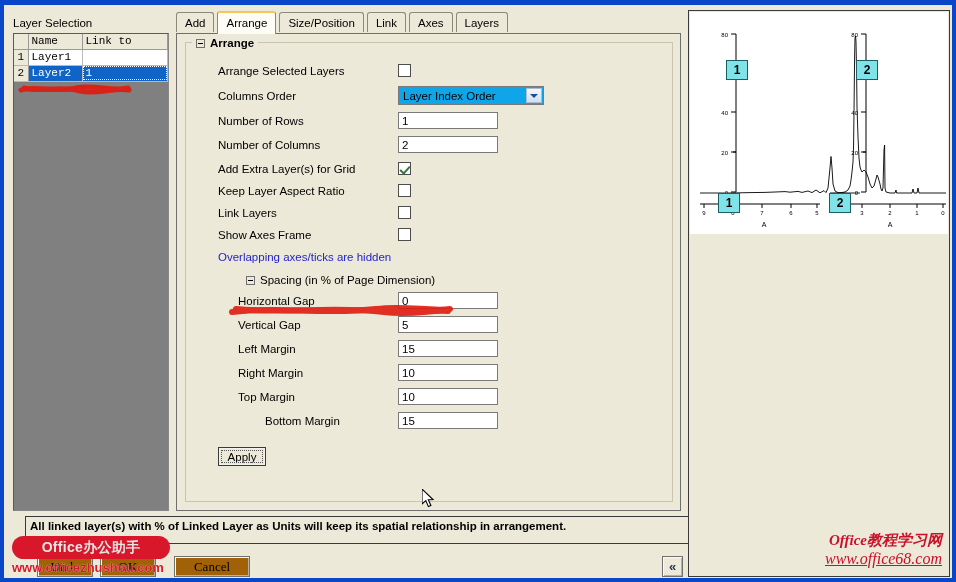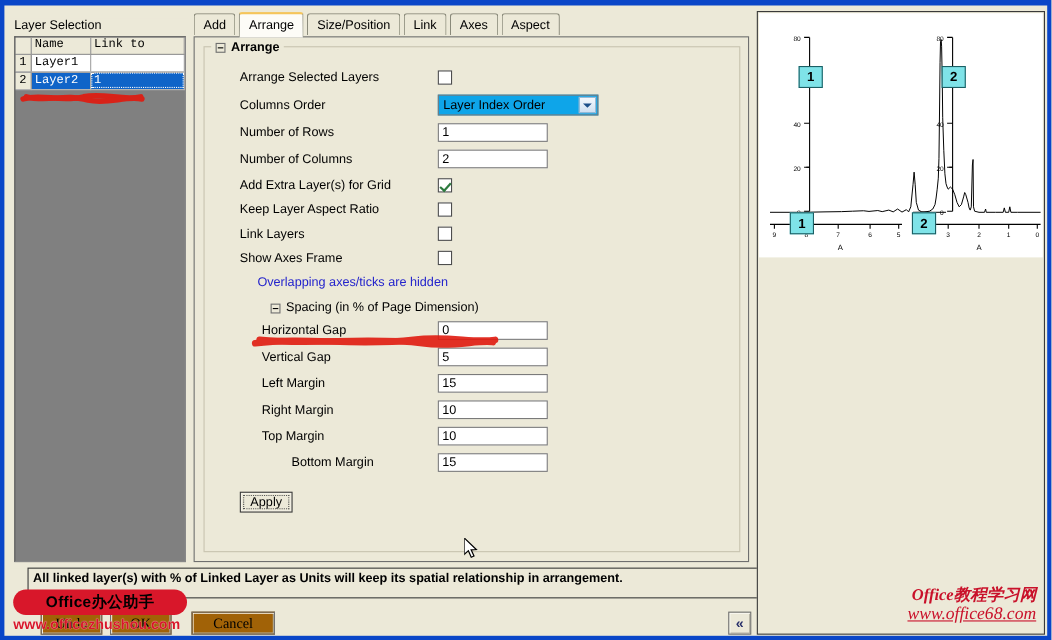--- a/index.html
+++ b/index.html
@@ -237,21 +237,21 @@
 
   
   #wm-left{
     position:absolute; left:8px; top:531px; width:165px; height:44px;
     pointer-events:none; z-index:40;
   }
   #wm-pill{
     position:absolute; left:0; top:0; width:158px; height:23px;
     background:#d8172a; border-radius:12px;
     display:flex; align-items:center; justify-content:center;
-    color:#000000; font-weight:bold; font-size:14px;
+    color:#e5e5e5; font-weight:bold; font-size:14px;
     letter-spacing:.3px;
   }
   #wm-url{
     position:absolute; left:0; top:24px; width:165px;
     color:#d8172a; font-weight:bold; font-size:13px;
     text-shadow:0 0 1px #fff;
   }
   #wm-right{
     position:absolute; right:10px; bottom:10px; text-align:right;
     pointer-events:none; z-index:40;
@@ -306,21 +306,21 @@
       </svg>
     </div>
   </div>
 
   <div id="tabs-row">
     <div class="tab">Add</div>
     <div class="tab active">Arrange</div>
     <div class="tab">Size/Position</div>
     <div class="tab">Link</div>
     <div class="tab">Axes</div>
-    <div class="tab">Aspect</div>
+    <div class="tab">Layers</div>
   </div>
 
   <div id="tab-content">
 
     <div id="arrange-group">
       <div class="group-header">
         <span class="tree-box expanded"></span>
         <span>Arrange</span>
       </div>
 
@@ -344,21 +344,21 @@
 
       <div class="form-label" style="left:32px; top:142px;">Keep Layer Aspect Ratio</div>
       <div class="cbox" style="left:212px; top:141px;"></div>
 
       <div class="form-label" style="left:32px; top:164px;">Link Layers</div>
       <div class="cbox" style="left:212px; top:163px;"></div>
 
       <div class="form-label" style="left:32px; top:186px;">Show Axes Frame</div>
       <div class="cbox" style="left:212px; top:185px;"></div>
 
-      <div class="hint-link" style="left:32px; top:208px;margin-left:16px;">Overlapping axes/ticks are hidden</div>
+      <div class="hint-link" style="left:32px; top:208px;">Overlapping axes/ticks are hidden</div>
 
       <div class="subgroup-header" style="left:32px; top:231px;padding-left:28px;">
         <span class="tree-box expanded"></span>
         <span>Spacing (in % of Page Dimension)</span>
       </div>
 
       <div class="form-label" style="left:52px; top:252px;">Horizontal Gap</div>
       <div class="tfield" style="left:212px; top:249px; width:100px;">0</div>
 
       <div class="form-label" style="left:52px; top:276px;">Vertical Gap</div>

